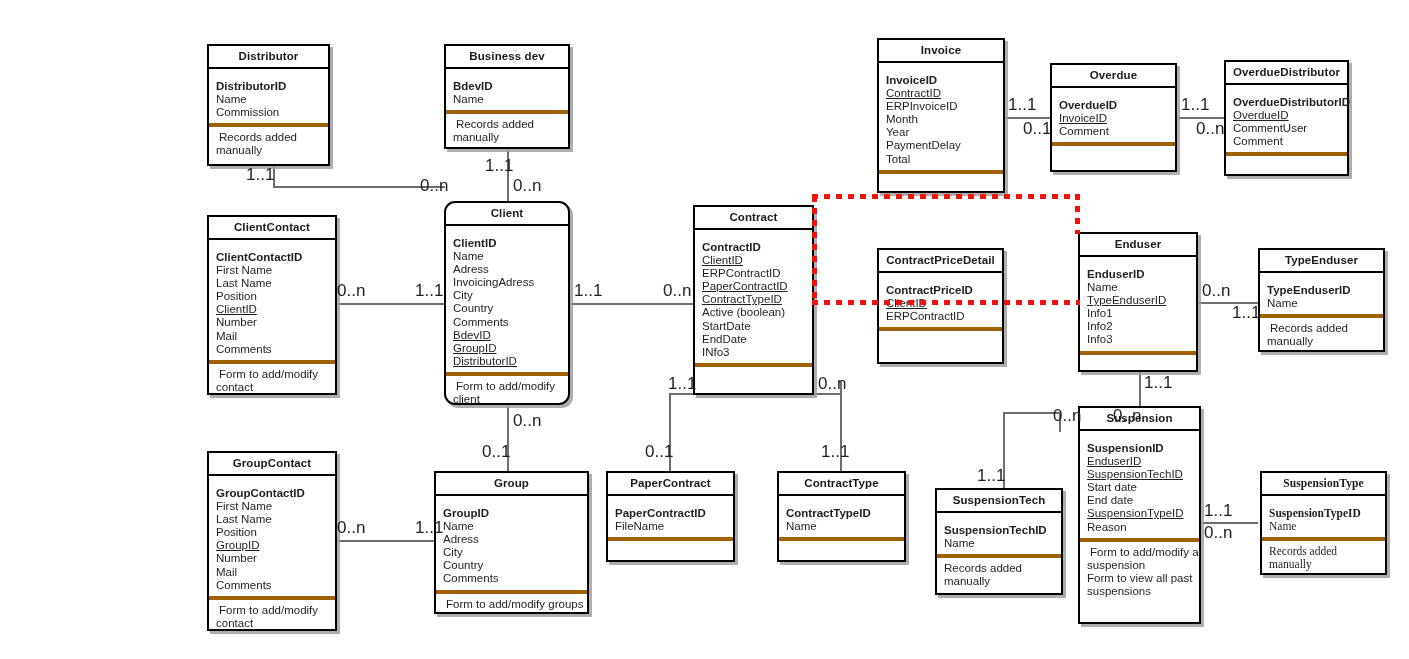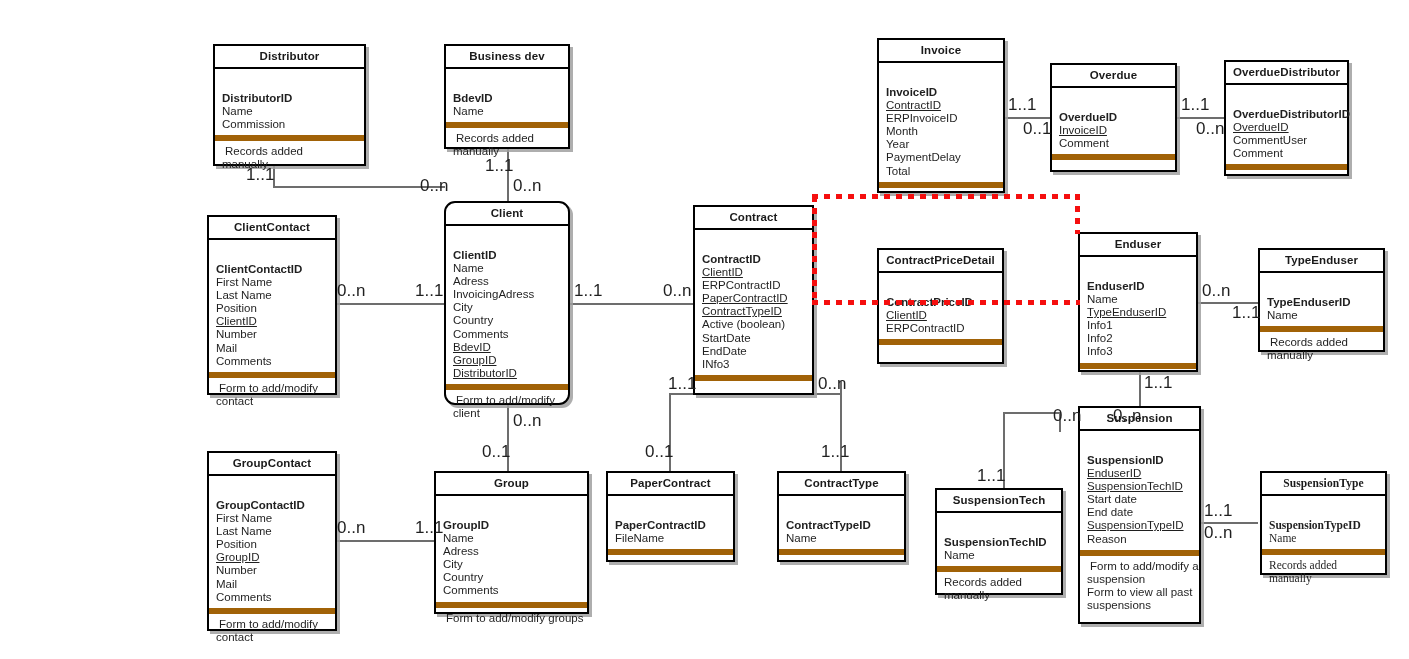--- a/index.html
+++ b/index.html
@@ -32,22 +32,21 @@
     font-size: 11.5px;
     font-weight: bold;
     color: #1a1a1a;
     padding: 4px 2px 4px 2px;
     border-bottom: 2px solid #000000;
     line-height: 13px;
     letter-spacing: 0.1px;
   }
   .ent-attrs {
     padding: 11px 0 4px 7px;
-    border-bottom: 6px solid #a16207;
-    margin-top: 12px;
+    border-bottom: 4px solid #a16207;
   }
   .attr {
     font-size: 11.5px;
     line-height: 13.1px;
     color: #1f1f1f;
     white-space: nowrap;
   }
   .attr.pk { font-weight: bold; }
   .attr.fk { text-decoration: underline; }
   .ent-notes {
@@ -161,21 +160,21 @@
   <div class="card" style="left:645px; top:446px;">0..1</div>
   <div class="card" style="left:818px; top:378px;">0..n</div>
   <div class="card" style="left:821px; top:446px;">1..1</div>
   <div class="card" style="left:1144px; top:377px;">1..1</div>
   <div class="card" style="left:1113px; top:410px;">0..n</div>
   <div class="card" style="left:1053px; top:410px;">0..n</div>
   <div class="card" style="left:977px; top:470px;">1..1</div>
   <div class="card" style="left:1204px; top:505px;">1..1</div>
   <div class="card" style="left:1204px; top:527px;">0..n</div>
 
-  <div class="entity" style="left:213px; top:44px; width:153px; height:122px;">
+  <div class="entity" style="left:207px; top:44px; width:123px; height:122px;">
     <div class="ent-title">Distributor</div>
     <div class="ent-attrs">
       <div class="attr pk">DistributorID</div>
       <div class="attr">Name</div>
       <div class="attr">Commission</div>
     </div>
     <div class="ent-notes">
       <div class="note ind">Records added</div>
       <div class="note">manually</div>
     </div>

